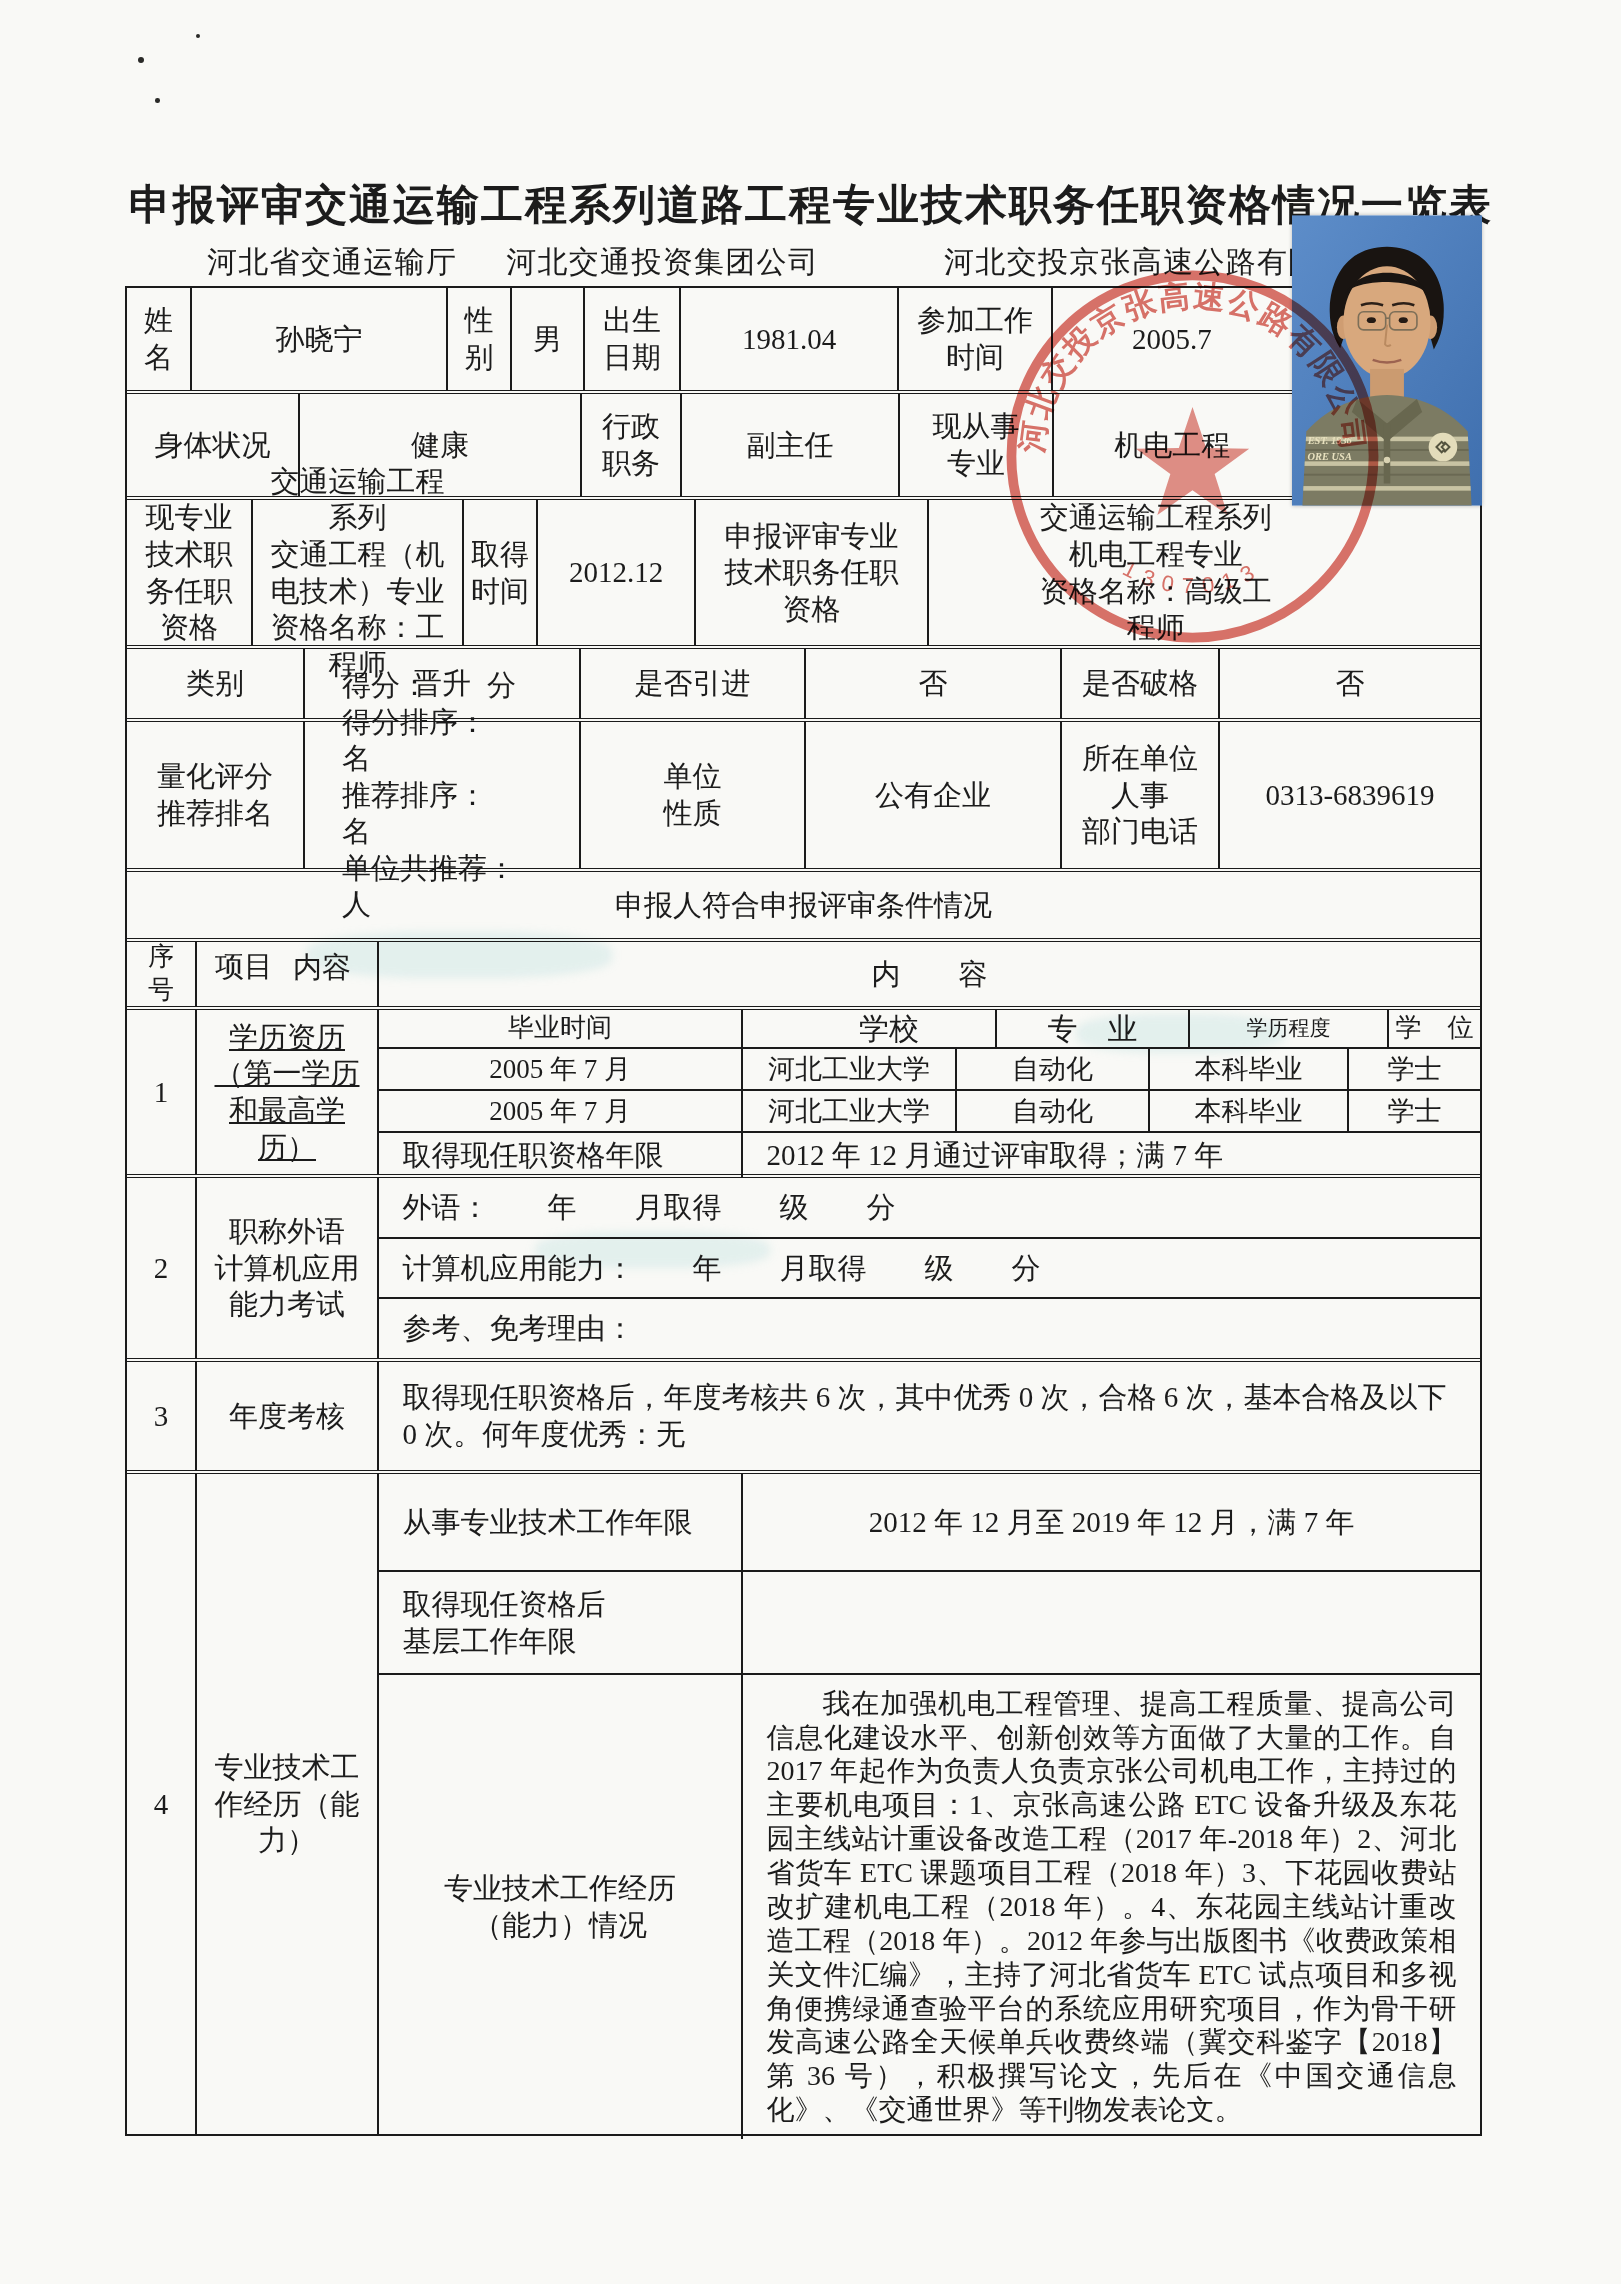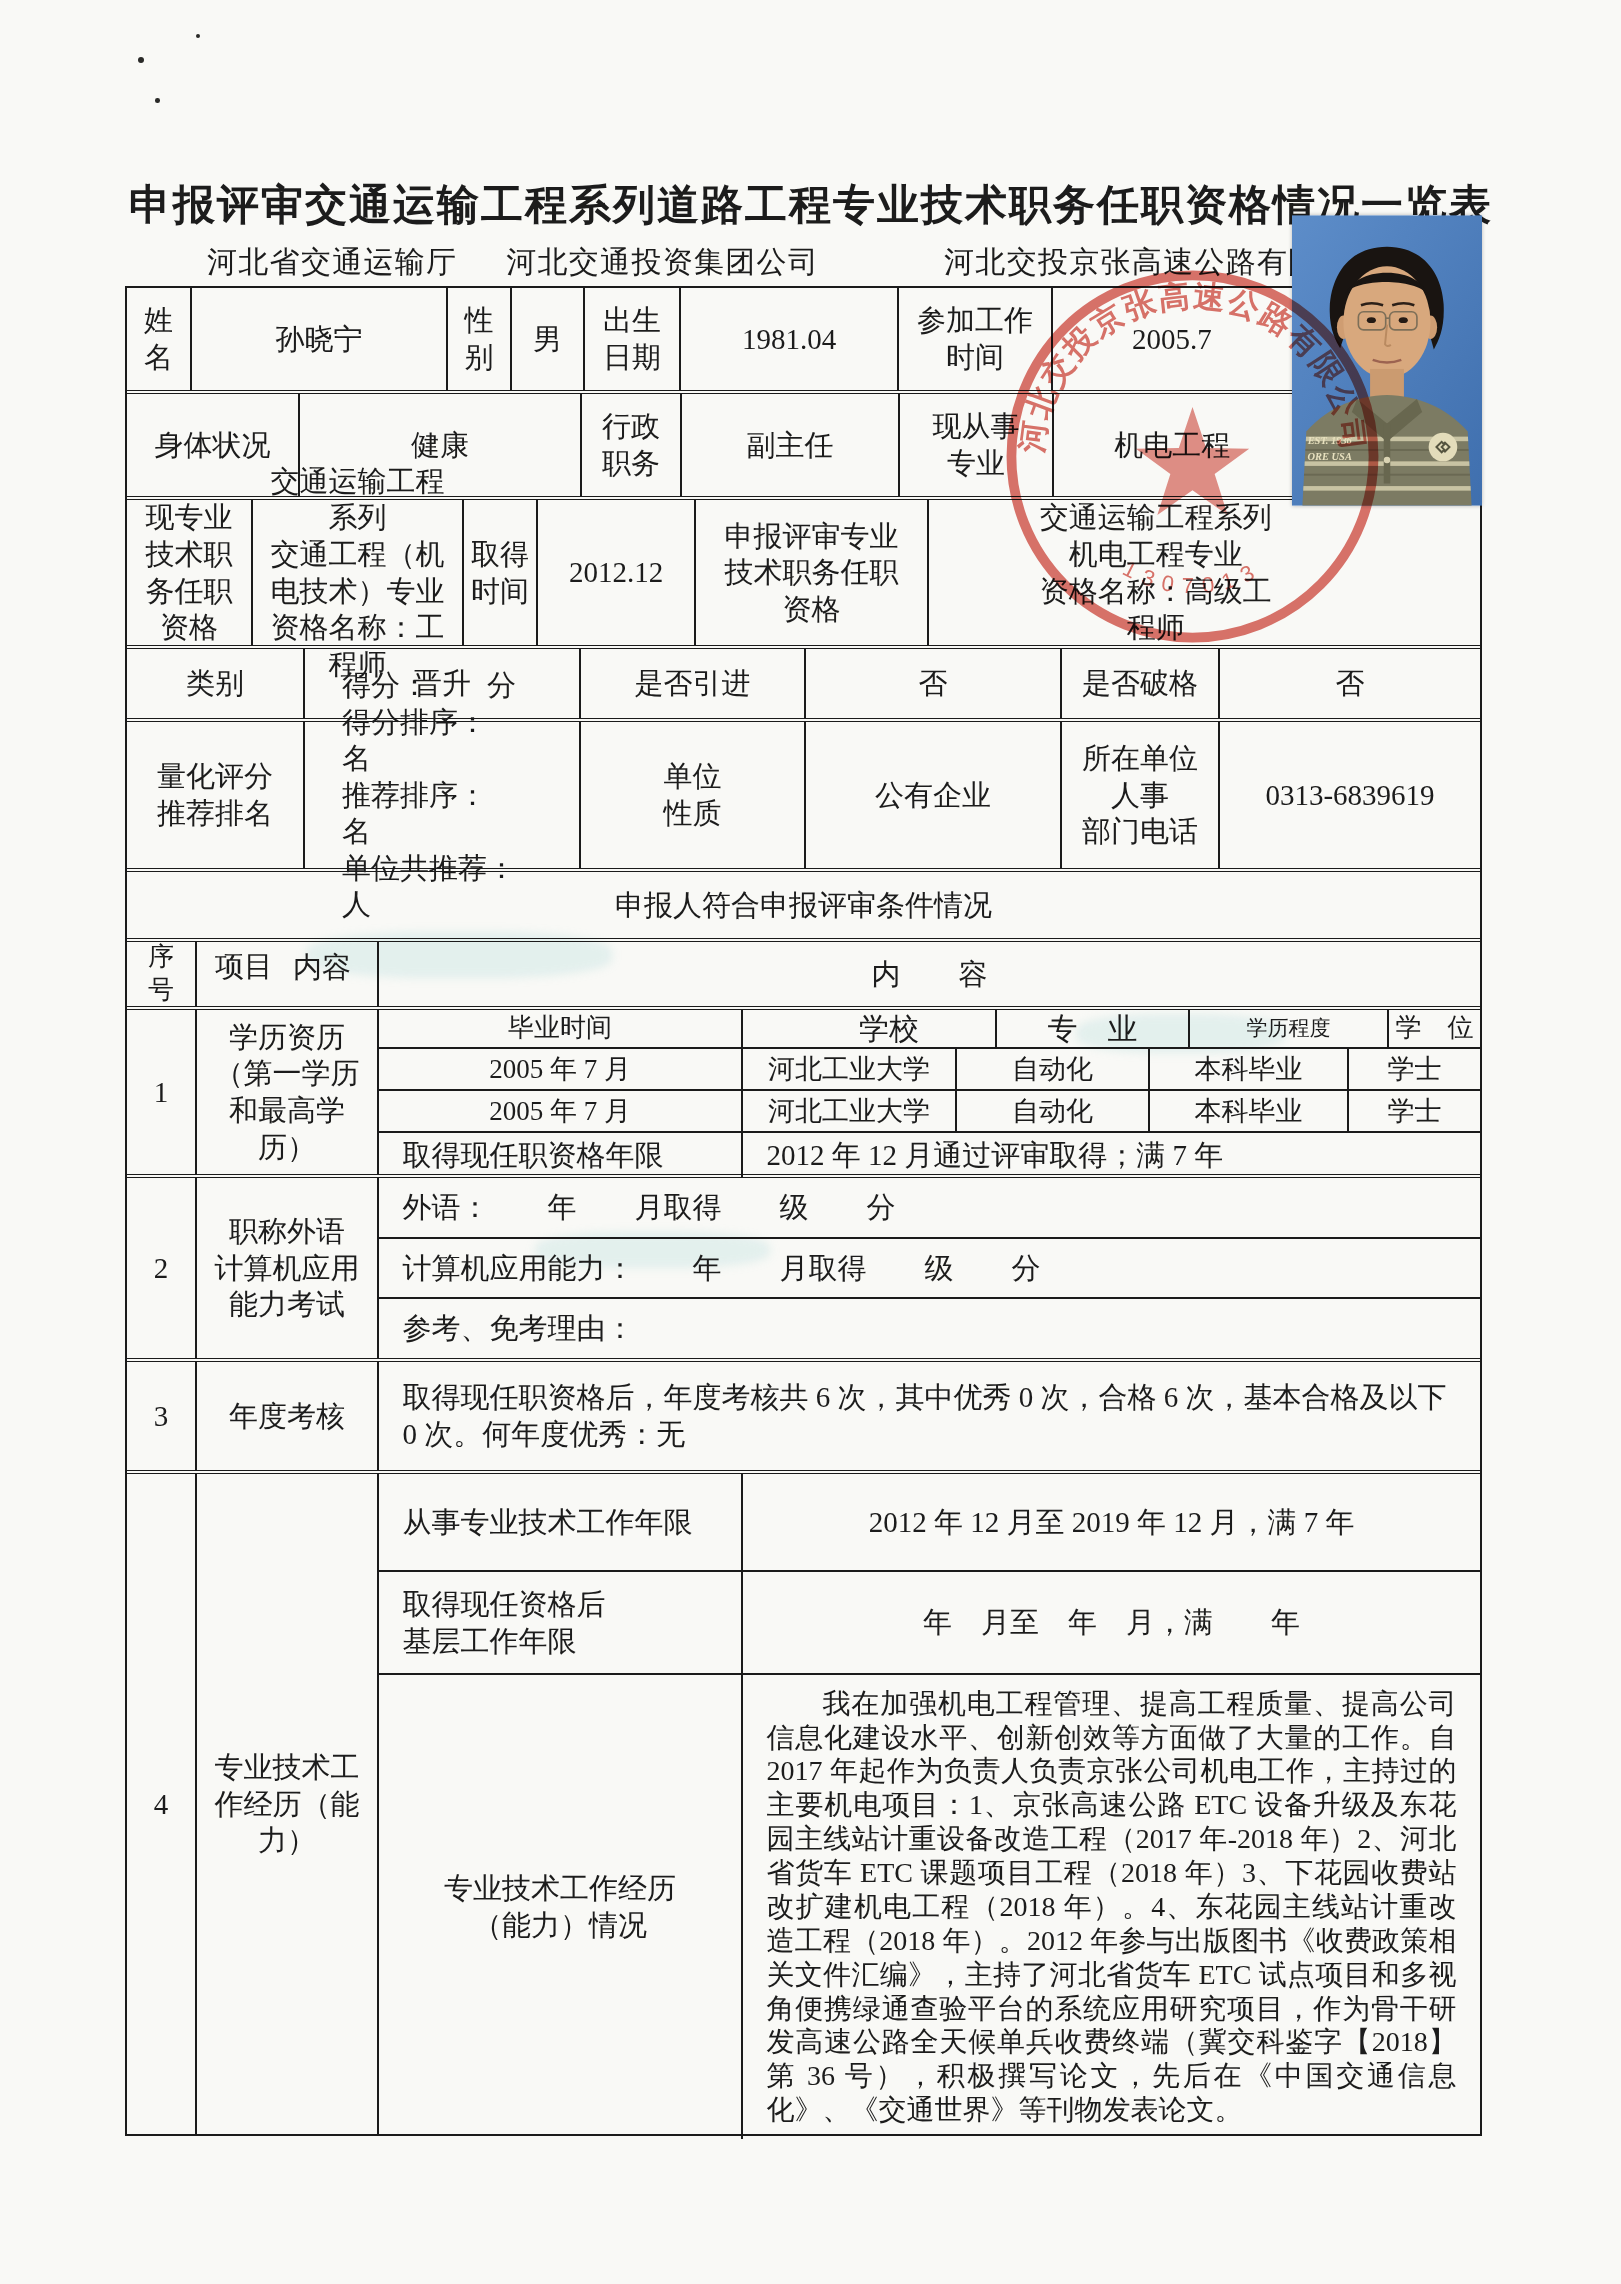--- a/index.html
+++ b/index.html
@@ -137,21 +137,21 @@
 号</div>
       <div class="c diagcell" style="flex-basis:182px;">
         <span class="diag-top">内容</span>
         <span class="diag-bot">项目</span>
       </div>
       <div class="c fill endc">内　　容</div>
     </div>
 
     <div class="row" style="height:168px;">
       <div class="c" style="flex-basis:70px;">1</div>
-      <div class="c" style="flex-basis:182px;">学历资历
+      <div class="c" style="flex-basis:182px;text-decoration:underline;">学历资历
 （第一学历
 和最高学
 历）</div>
       <div class="sub">
         <div class="srow" style="height:39px;">
           <div class="c" style="flex-basis:364px;font-size:26px;">毕业时间</div>
           <div class="c" style="flex-basis:214px;font-size:30px;margin-left:40px;">学校</div>
           <div class="c" style="flex-basis:193px;font-size:30px;">专　业</div>
           <div class="c" style="flex-basis:199px;font-size:21px;">学历程度</div>
           <div class="c fill endc" style="font-size:26px;">学　位</div>
@@ -207,21 +207,20 @@
 作经历（能
 力）</div>
       <div class="sub">
         <div class="srow" style="height:98px;">
           <div class="c lft" style="flex-basis:364px;">从事专业技术工作年限</div>
           <div class="c fill endc">2012 年 12 月至 2019 年 12 月，满 7 年</div>
         </div>
         <div class="srow" style="height:103px;">
           <div class="c lft" style="flex-basis:364px;">取得现任资格后
 基层工作年限</div>
-          <div class="c fill endc">年　月至　年　月，满　　年</div>
         </div>
         <div class="srow grow">
           <div class="c" style="flex-basis:364px;">专业技术工作经历
 （能力）情况</div>
           <div class="c fill endc" style="padding:0;">
             <span class="para">我在加强机电工程管理、提高工程质量、提高公司信息化建设水平、创新创效等方面做了大量的工作。自 2017 年起作为负责人负责京张公司机电工作，主持过的主要机电项目：1、京张高速公路 ETC 设备升级及东花园主线站计重设备改造工程（2017 年-2018 年）2、河北省货车 ETC 课题项目工程（2018 年）3、下花园收费站改扩建机电工程（2018 年）。4、东花园主线站计重改造工程（2018 年）。2012 年参与出版图书《收费政策相关文件汇编》，主持了河北省货车 ETC 试点项目和多视角便携绿通查验平台的系统应用研究项目，作为骨干研发高速公路全天候单兵收费终端（冀交科鉴字【2018】第 36 号），积极撰写论文，先后在《中国交通信息化》、《交通世界》等刊物发表论文。</span>
           </div>
         </div>
       </div>
     </div>

